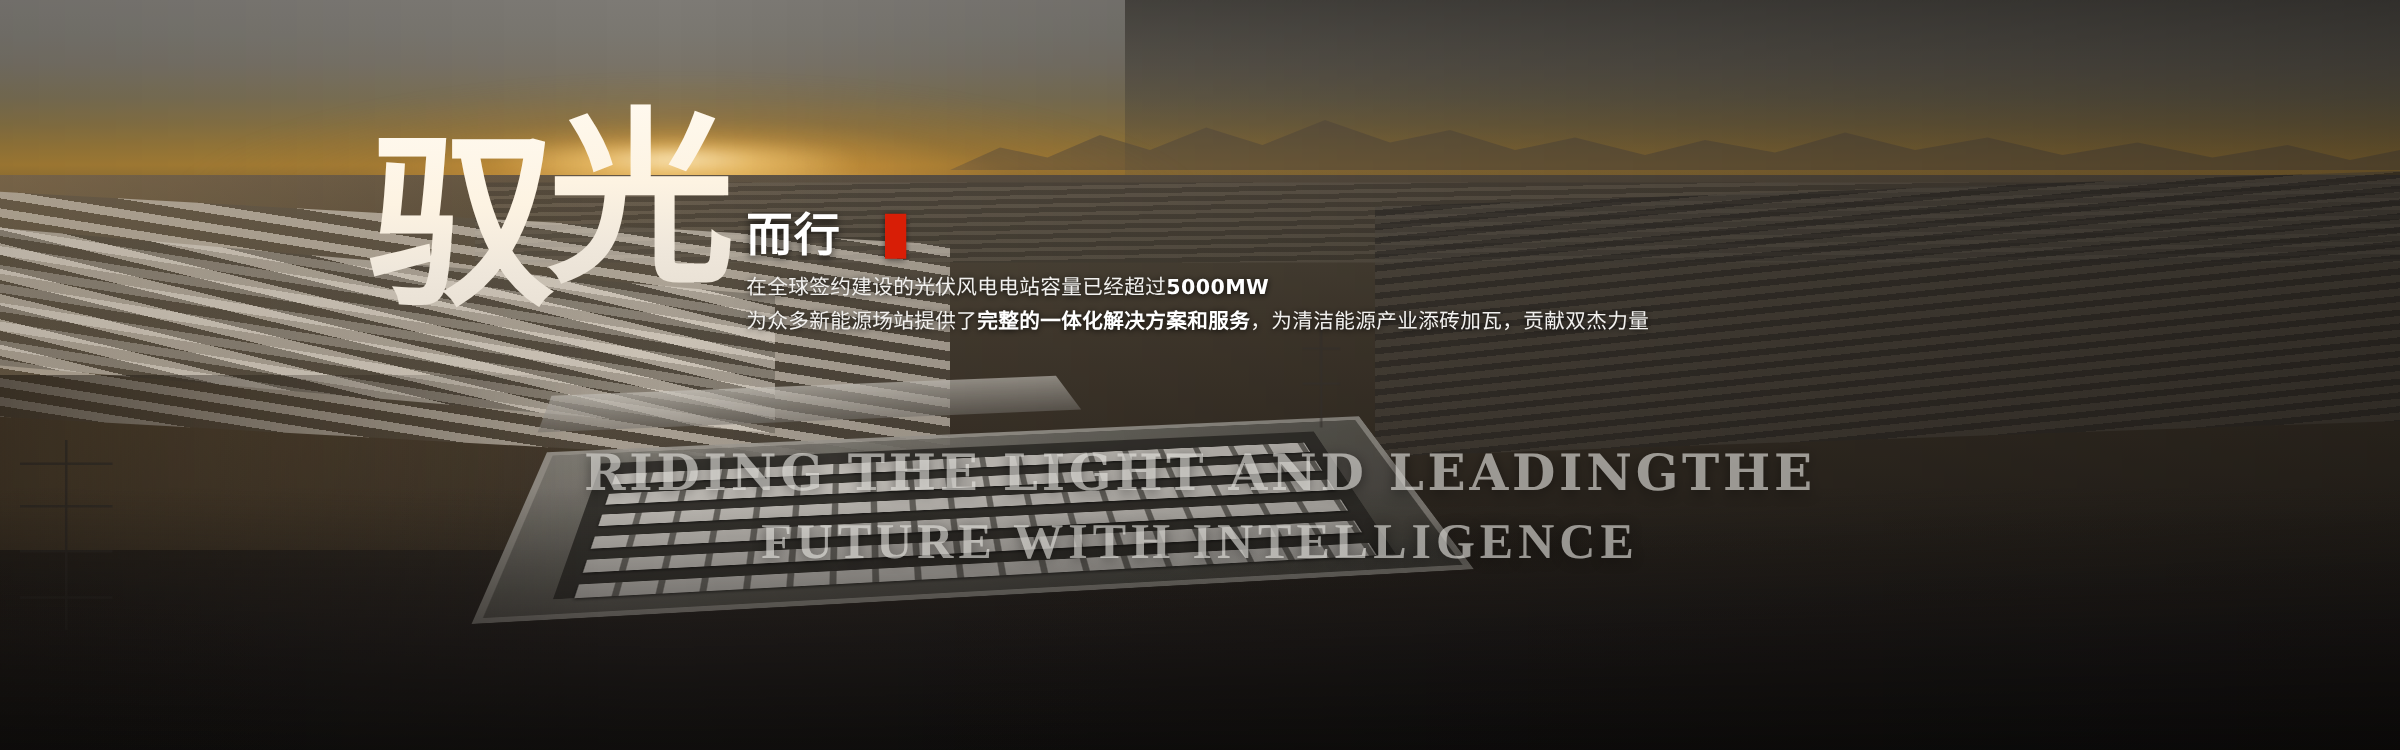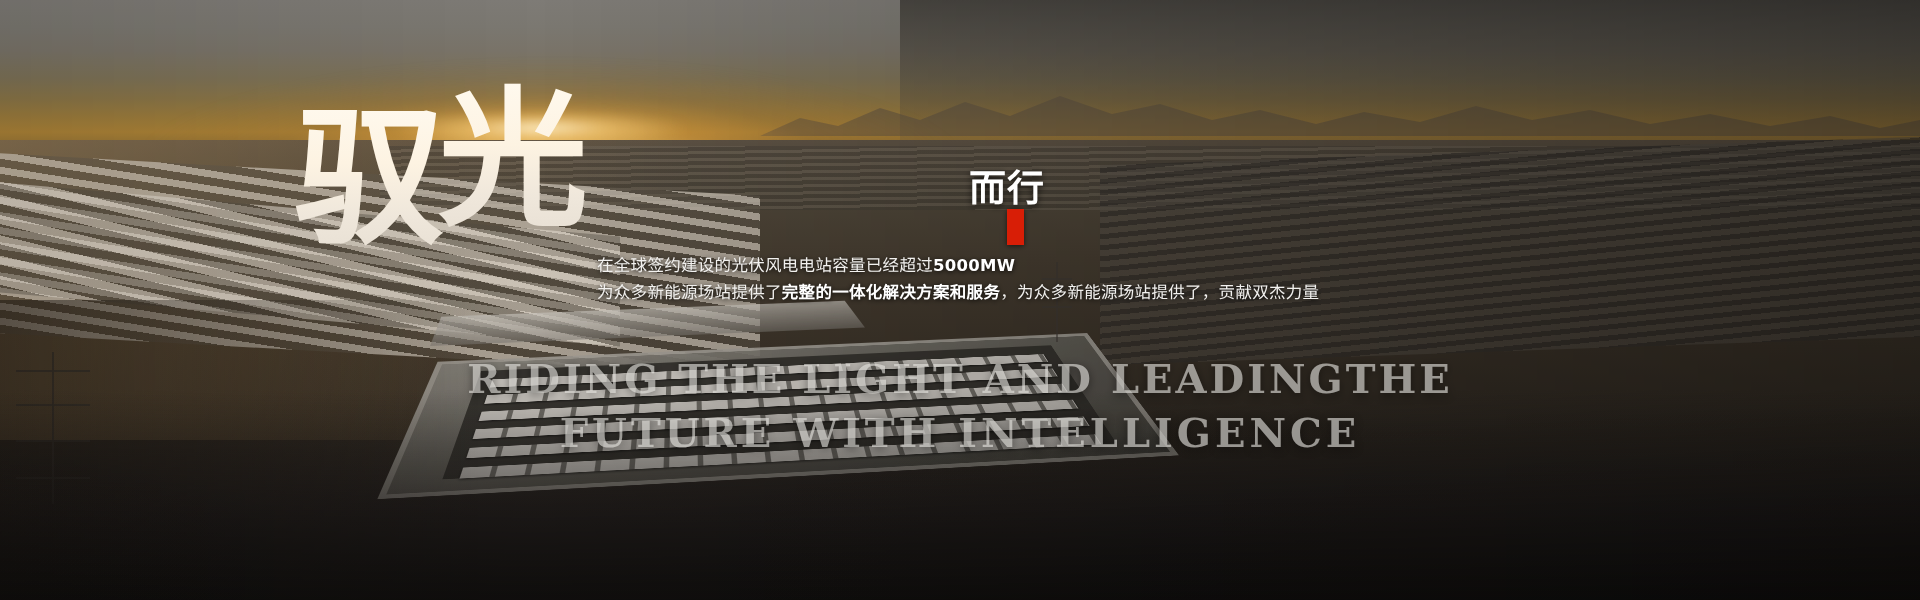--- a/index.html
+++ b/index.html
@@ -213,21 +213,20 @@
   .headline {
     display:flex; align-items:center;
     font-family:"DejaVu Sans", "Liberation Sans", sans-serif;
     font-size:37px;
     font-weight:700;
     color:#ffffff;
     letter-spacing:1px;
     line-height:1.12;
     text-shadow:0 2px 7px rgba(0,0,0,0.75);
     white-space:nowrap;
-    flex-direction:column;
   }
   .headline .gap { display:inline-block; width:18px; }
   .accent-block {
     display:inline-block;
     width:17px; height:36px;
     margin-left:17px;
     background:#d81e06;
     box-shadow:0 1px 5px rgba(0,0,0,0.6);
   }
 
@@ -252,21 +251,21 @@
     font-size:40px;
     font-weight:700;
     letter-spacing:3px;
     line-height:1.34;
     color:rgba(231,229,224,0.62);
     text-shadow:0 2px 10px rgba(0,0,0,0.45);
     pointer-events:none;
     white-space:nowrap;
   }
   .watermark .wm-line { display:block; }
-  .watermark .wm-line-2 { letter-spacing:4px; }
+  .watermark .wm-line-2 { letter-spacing:4px;font-family:Liberation Serif, serif; }
 </style>
 </head>
 <body>
 
 <div class="banner">
 
   <div class="scene">
 
     <div class="sky"></div>
     <div class="haze-right"></div>
@@ -344,21 +343,21 @@
       <span>而行</span>
       <span class="gap"></span>
       <span class="accent-block"></span>
     </div>
 
     <div class="sub sub-1">
       <span>在全球签约建设的光伏风电电站容量已经超过</span><b>5000MW</b>
     </div>
 
     <div class="sub sub-2">
-      <span>为众多新能源场站提供了</span><b>完整的一体化解决方案和服务</b><span>，为众多新能源场站提供了，贡献双杰力量</span>
+      <span>为众多新能源场站提供了</span><b>完整的一体化解决方案和服务</b><span>，为清洁能源产业添砖加瓦，贡献双杰力量</span>
     </div>
   </div>
 
   <div class="watermark">
     <span class="wm-line wm-line-1">RIDING THE LIGHT AND LEADINGTHE</span>
     <span class="wm-line wm-line-2">FUTURE WITH INTELLIGENCE</span>
   </div>
 
 </div>
 

